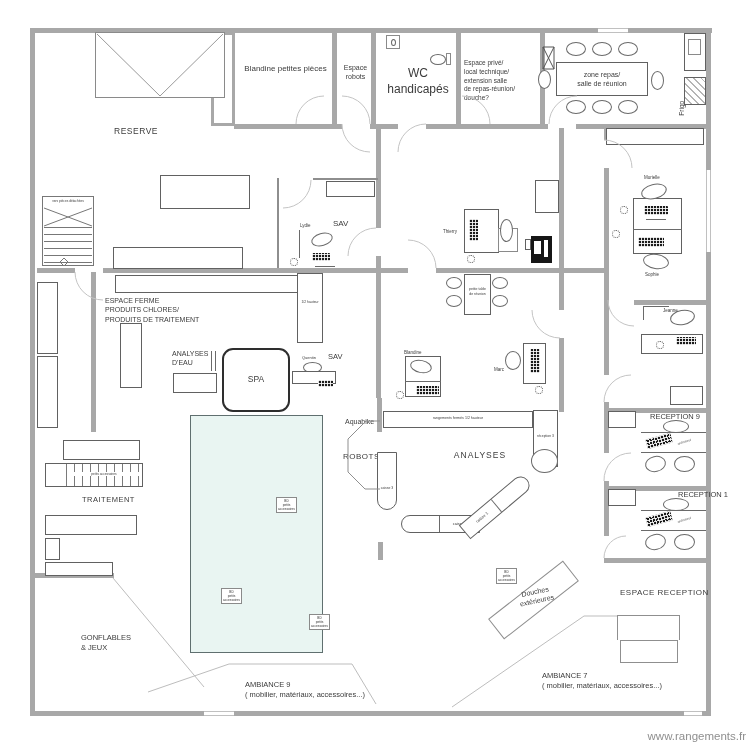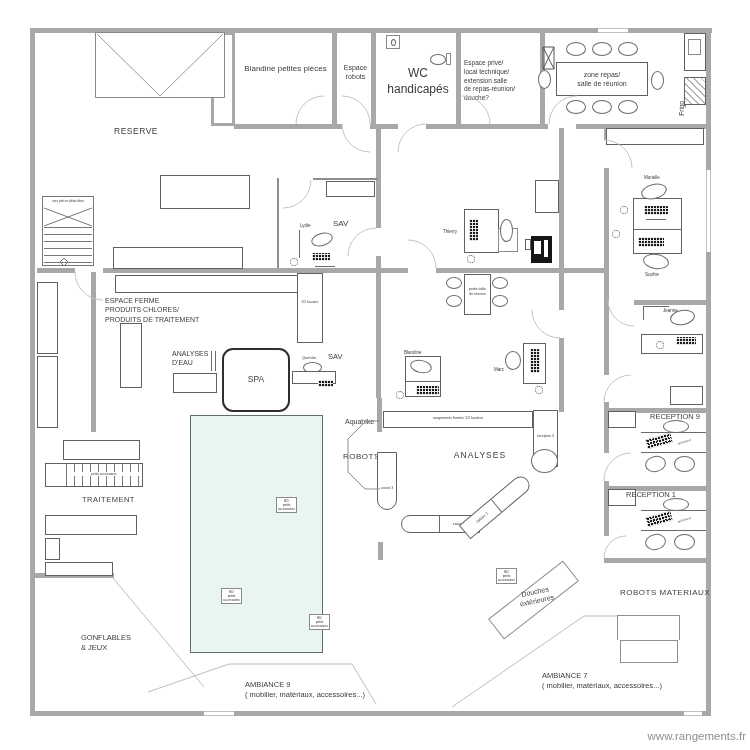--- a/index.html
+++ b/index.html
@@ -132,21 +132,21 @@
   <div class="l ctr" style="left:643px;top:412px;width:64px;font-size:7.5px">RECEPTION 9</div>
   <div class="c" style="left:663px;top:420px;width:26px;height:13px"></div>
   <div class="ln" style="left:641px;top:432px;width:65px;height:1px"></div>
   <div class="k" style="left:646px;top:436px;width:26px;height:10px;transform:rotate(-15deg)"></div>
   <div class="l" style="left:677px;top:438px;width:26px;font-size:3.2px;transform:rotate(-18deg);color:#555">ordinateur</div>
   <div class="ln" style="left:641px;top:452px;width:65px;height:1px"></div>
   <div class="c" style="left:645px;top:456px;width:21px;height:16px;transform:rotate(-12deg)"></div>
   <div class="c" style="left:674px;top:456px;width:21px;height:16px"></div>
 
   <div class="b" style="left:608px;top:489px;width:28px;height:17px"></div>
-  <div class="l ctr" style="left:619px;top:490px;width:64px;font-size:7.5px">RECEPTION 1</div>
+  <div class="l ctr" style="left:671px;top:490px;width:64px;font-size:7.5px">RECEPTION 1</div>
   <div class="c" style="left:663px;top:498px;width:26px;height:13px"></div>
   <div class="ln" style="left:641px;top:510px;width:65px;height:1px"></div>
   <div class="k" style="left:646px;top:514px;width:26px;height:10px;transform:rotate(-15deg)"></div>
   <div class="l" style="left:677px;top:516px;width:26px;font-size:3.2px;transform:rotate(-18deg);color:#555">ordinateur</div>
   <div class="ln" style="left:641px;top:530px;width:65px;height:1px"></div>
   <div class="c" style="left:645px;top:534px;width:21px;height:16px;transform:rotate(-12deg)"></div>
   <div class="c" style="left:674px;top:534px;width:21px;height:16px"></div>
 
   <div class="b" style="left:326px;top:181px;width:49px;height:16px"></div>
   <div class="l" style="left:333px;top:219px;width:24px;font-size:8px">SAV</div>
@@ -254,21 +254,21 @@
     <div style="position:absolute;left:20px;top:0;width:76px;height:22px;background:repeating-linear-gradient(90deg,#7a7a7a 0 1px,transparent 1px 8px)"></div>
     <div class="l ctr" style="left:22px;top:8px;width:72px;font-size:3.2px;background:#fff">petits accessoires</div>
   </div>
   <div class="l" style="left:82px;top:495px;width:60px;font-size:7.5px;letter-spacing:.5px">TRAITEMENT</div>
   <div class="b" style="left:45px;top:515px;width:92px;height:20px"></div>
   <div class="b" style="left:45px;top:538px;width:15px;height:22px"></div>
   <div class="b" style="left:45px;top:562px;width:68px;height:14px"></div>
   <div class="l" style="left:81px;top:633px;width:66px;font-size:7.5px">GONFLABLES
 &amp; JEUX</div>
 
-  <div class="l" style="left:620px;top:588px;width:98px;font-size:8px;letter-spacing:.5px">ROBOTS MATERIAUX</div>
+  <div class="l" style="left:620px;top:588px;width:98px;font-size:8px;letter-spacing:.5px">ESPACE RECEPTION</div>
   <div class="b" style="left:617px;top:615px;width:63px;height:25px;border-color:#8f8f8f;border-bottom:none"></div>
   <div class="b" style="left:620px;top:640px;width:58px;height:23px;border-color:#8f8f8f"></div>
   <div class="b" style="left:486px;top:587px;width:95px;height:26px;border-color:#8f8f8f;transform:rotate(-38deg)"></div>
   <div class="l ctr" style="left:511px;top:587px;width:50px;font-size:7px;transform:rotate(-12deg)">Douches
 extérieures</div>
   <div class="l" style="left:542px;top:671px;width:122px;font-size:7.5px">AMBIANCE 7
 ( mobilier, matériaux, accessoires...)</div>
   <div class="l" style="left:245px;top:680px;width:122px;font-size:7.5px">AMBIANCE 9
 ( mobilier, matériaux, accessoires...)</div>
 

